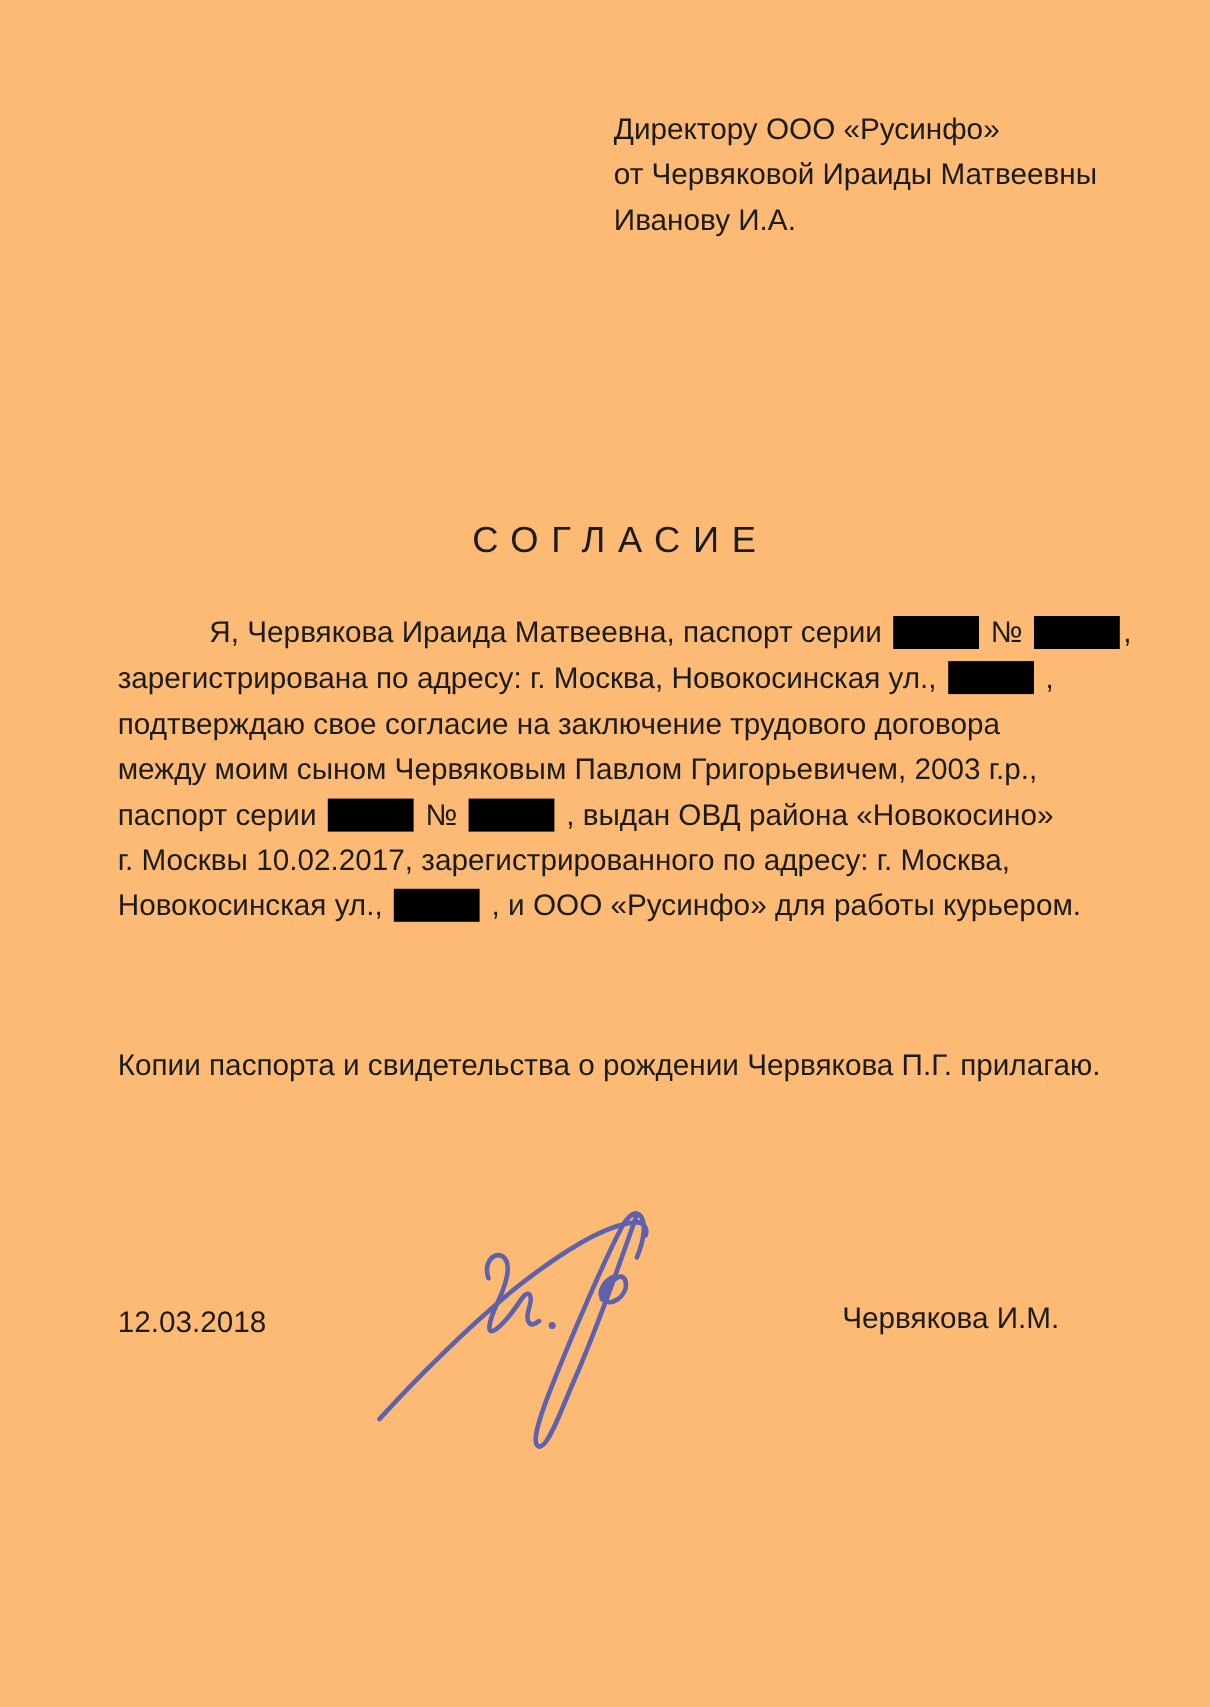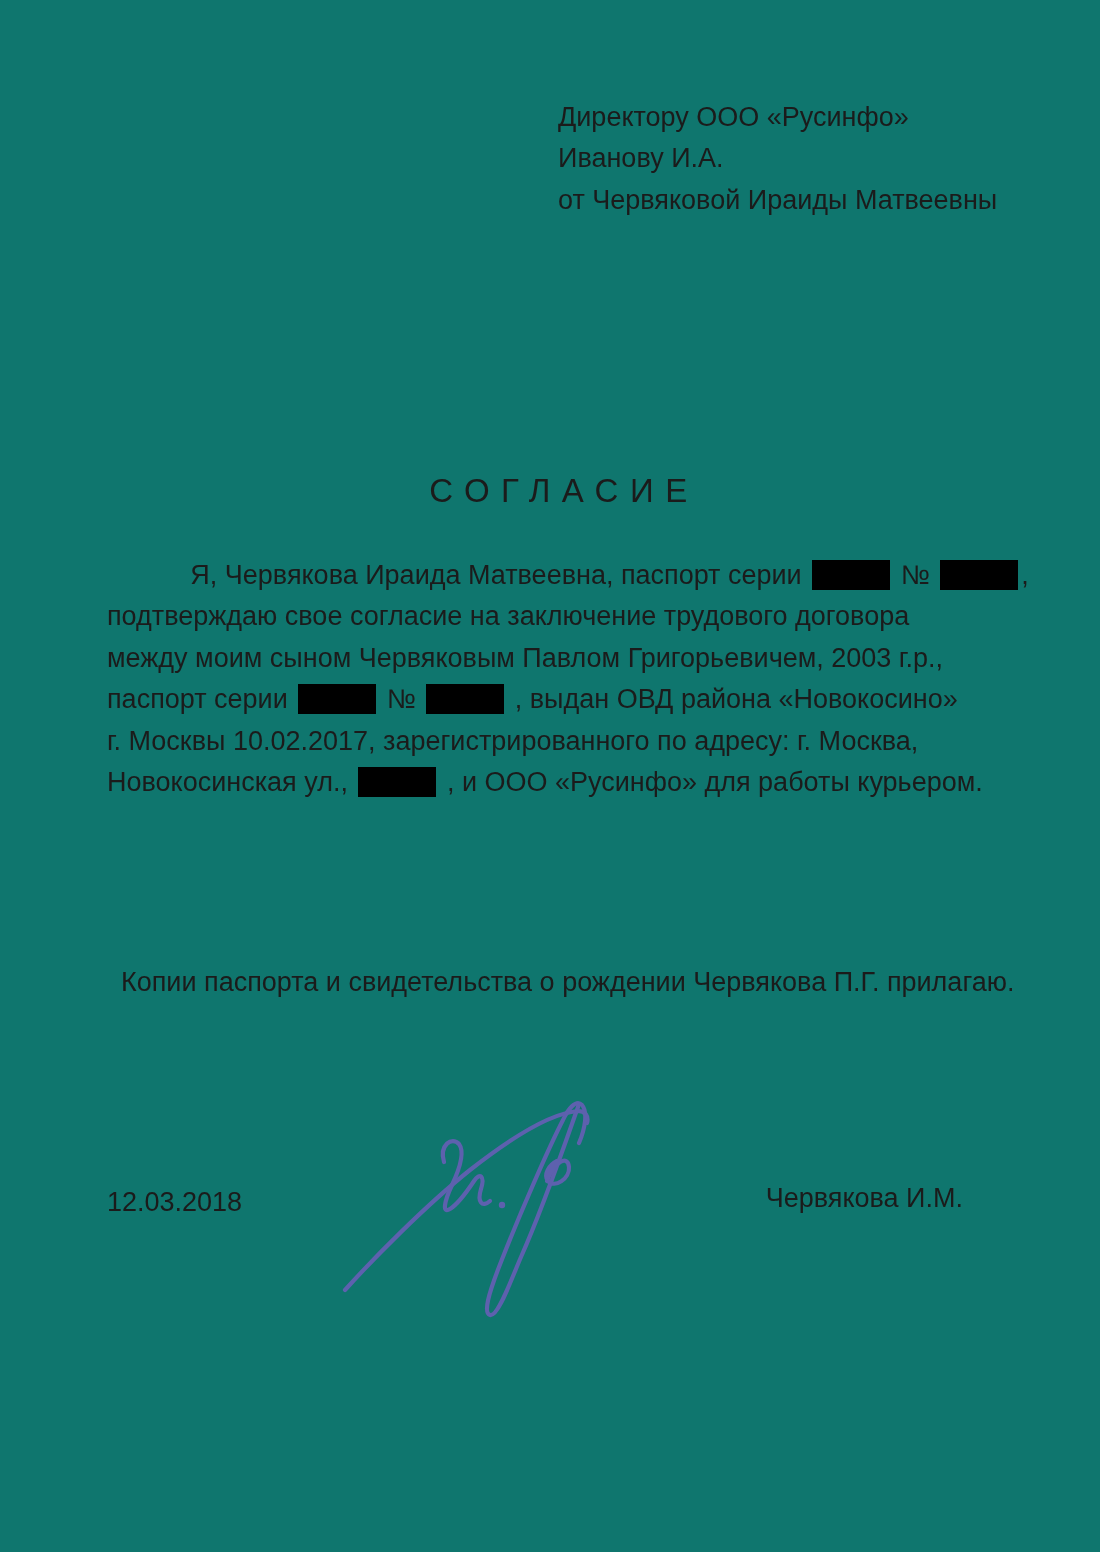--- a/index.html
+++ b/index.html
@@ -4,21 +4,21 @@
 <style>
   html, body {
     margin: 0;
     padding: 0;
     background: #ffffff;
   }
   .page {
     position: relative;
     width: 1100px;
     height: 1552px;
-    background: #0f766e;
+    background: #fdba74;
     overflow: hidden;
     font-family: "Liberation Sans", "DejaVu Sans", sans-serif;
     color: #1b1b1b;
   }
   .addressee {
     position: absolute;
     left: 558px;
     top: 97px;
     font-size: 27px;
     line-height: 41.4px;
@@ -57,21 +57,21 @@
     width: 78px;
     height: 30px;
     background: #000000;
     vertical-align: -6px;
     margin: 0 3px;
   }
   .attachment-note {
     position: absolute;
     left: 107px;
     top: 948px;
-    margin: 14px;
+    margin: 0;
     font-size: 27px;
     line-height: 41.4px;
     white-space: nowrap;
   }
   .doc-date {
     position: absolute;
     left: 107px;
     top: 1182px;
     font-size: 27px;
     line-height: 41.4px;
@@ -93,28 +93,29 @@
     height: 235px;
   }
 </style>
 </head>
 <body>
 
 <div class="page">
 
   <div class="addressee">
       <div>Директору ООО «Русинфо»</div>
+      <div>от Червяковой Ираиды Матвеевны</div>
       <div>Иванову И.А.</div>
-      <div>от Червяковой Ираиды Матвеевны</div>
     </div>
 
   <h1 class="doc-title">СОГЛАСИЕ</h1>
 
   <div class="doc-body">
       <div class="body-line indent">Я, Червякова Ираида Матвеевна, паспорт серии <span class="redact" style="background: rgb(0, 0, 0);"></span> № <span class="redact" style="background: rgb(0, 0, 0);"></span>,</div>
+      <div class="body-line">зарегистрирована по адресу: г. Москва, Новокосинская ул., <span class="redact" style="background: rgb(0, 0, 0);"></span> ,</div>
       <div class="body-line">подтверждаю свое согласие на заключение трудового договора</div>
       <div class="body-line">между моим сыном Червяковым Павлом Григорьевичем, 2003 г.р.,</div>
       <div class="body-line">паспорт серии <span class="redact" style="background: rgb(0, 0, 0);"></span> № <span class="redact" style="background: rgb(0, 0, 0);"></span> , выдан ОВД района «Новокосино»</div>
       <div class="body-line">г. Москвы 10.02.2017, зарегистрированного по адресу: г. Москва,</div>
       <div class="body-line">Новокосинская ул., <span class="redact" style="background: rgb(0, 0, 0);"></span> , и ООО «Русинфо» для работы курьером.</div>
     </div>
 
   <p class="attachment-note">Копии паспорта и свидетельства о рождении Червякова П.Г. прилагаю.</p>
 
   <div class="doc-date">12.03.2018</div>

